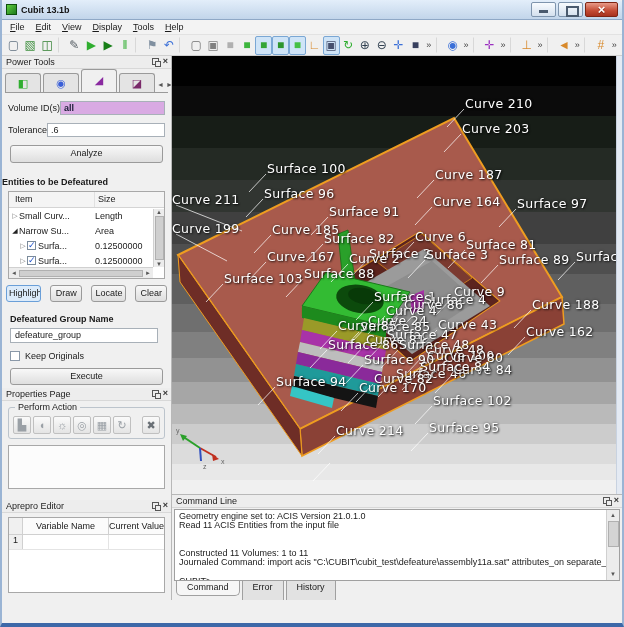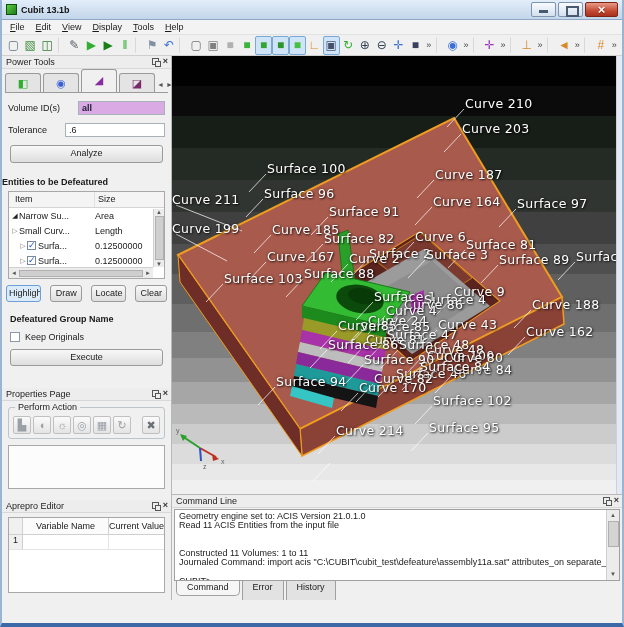--- a/index.html
+++ b/index.html
@@ -47,21 +47,21 @@
   .close-icon { font-size:9px; line-height:7px; color:#333; font-weight:bold; }
 
   
   .panel-power { height:332px; overflow:hidden; }
   .ptabs { height:23px; margin:1px 3px 0; border-bottom:1px solid #9a9a9a; display:flex; align-items:flex-end; }
   .ptab { width:36px; height:19px; margin-right:2px; border:1px solid #9a9a9a; border-bottom:none; background:#e4e4e4;
     text-align:center; font-size:11px; line-height:18px; border-radius:3px 3px 0 0; }
   .ptab.active { height:23px; background:#f0f0f0; line-height:21px; }
   .ptab-scroll { margin-left:auto; display:flex; gap:2px; align-items:center; font-size:7px; color:#555; padding-bottom:4px; }
   .row-field { margin:8px 6px 0; display:flex; align-items:center; }
-  .row-field label { margin-right:18px; white-space:nowrap; }
+  .row-field label { margin-right:0; white-space:nowrap; }
   .field { flex:1; height:14px; border:1px solid #a8b0b8; background:#fff; padding:0 3px; line-height:12px; }
   .field.lav { background:#d9aae3; font-weight:bold; color:#20203a; }
   .btn { border:1px solid #9a9a9a; border-radius:3px; background:linear-gradient(#f8f8f8,#dedede);
     font-size:9px; text-align:center; line-height:15px; }
   .analyze { margin:8px 8px 0; height:18px; }
   .entities-h { margin:14px 0 0; font-weight:bold; }
   .tree { margin:4px 6px 0; height:88px; border:1px solid #a8a8a8; background:#fff; position:relative; overflow:hidden; }
   .tree-head { display:flex; height:16px; background:#f4f4f4; border-bottom:1px solid #d4d4d4; }
   .tree-head .c1 { flex:1; padding:2px 0 0 6px; border-right:1px solid #e0e0e0; }
   .tree-head .c2 { width:58px; padding:2px 0 0 3px; margin-right:11px; }
@@ -262,31 +262,31 @@
         <div class="btn analyze">Analyze</div>
         <div class="entities-h">Entities to be Defeatured</div>
         <div class="tree">
           <div class="tree-head">
             <span class="c1">Item</span>
             <span class="c2">Size</span>
           </div>
           <div>
 
               <div class="trow" style="padding-left: 2px;">
+                <span class="exp">▷</span>
+
+                <span class="ti">Small Curv...</span>
+                <span class="ts">Length</span>
+              </div>
+
+              <div class="trow" style="padding-left: 2px;">
                 <span class="exp solid">◢</span>
 
                 <span class="ti">Narrow Su...</span>
                 <span class="ts">Area</span>
-              </div>
-
-              <div class="trow" style="padding-left: 2px;">
-                <span class="exp">▷</span>
-
-                <span class="ti">Small Curv...</span>
-                <span class="ts">Length</span>
               </div>
 
               <div class="trow" style="padding-left: 10px;">
                 <span class="exp">▷</span>
                 <span class="cb show checked"></span>
                 <span class="ti">Surfa...</span>
                 <span class="ts">0.12500000</span>
               </div>
 
               <div class="trow" style="padding-left: 10px;">
@@ -308,20 +308,21 @@
           </div>
         </div>
         <div class="pt-buttons">
 
         <span class="btn b-highlight" style="width: 41px;">Highlight</span>
             <span class="btn" style="width: 38px;">Draw</span>
             <span class="btn" style="width: 41px;">Locate</span>
             <span class="btn" style="width: 37px;">Clear</span>
           </div>
         <div class="group-h">Defeatured Group Name</div>
+        <div class="group-input">defeature_group</div>
         <div class="keep-row">
           <span class="checkbox"></span>
           <span>Keep Originals</span>
         </div>
         <div class="btn execute">Execute</div>
       </section>
 
       <section class="panel-props">
         <div class="dock-header">
           <span>Properties Page</span>

